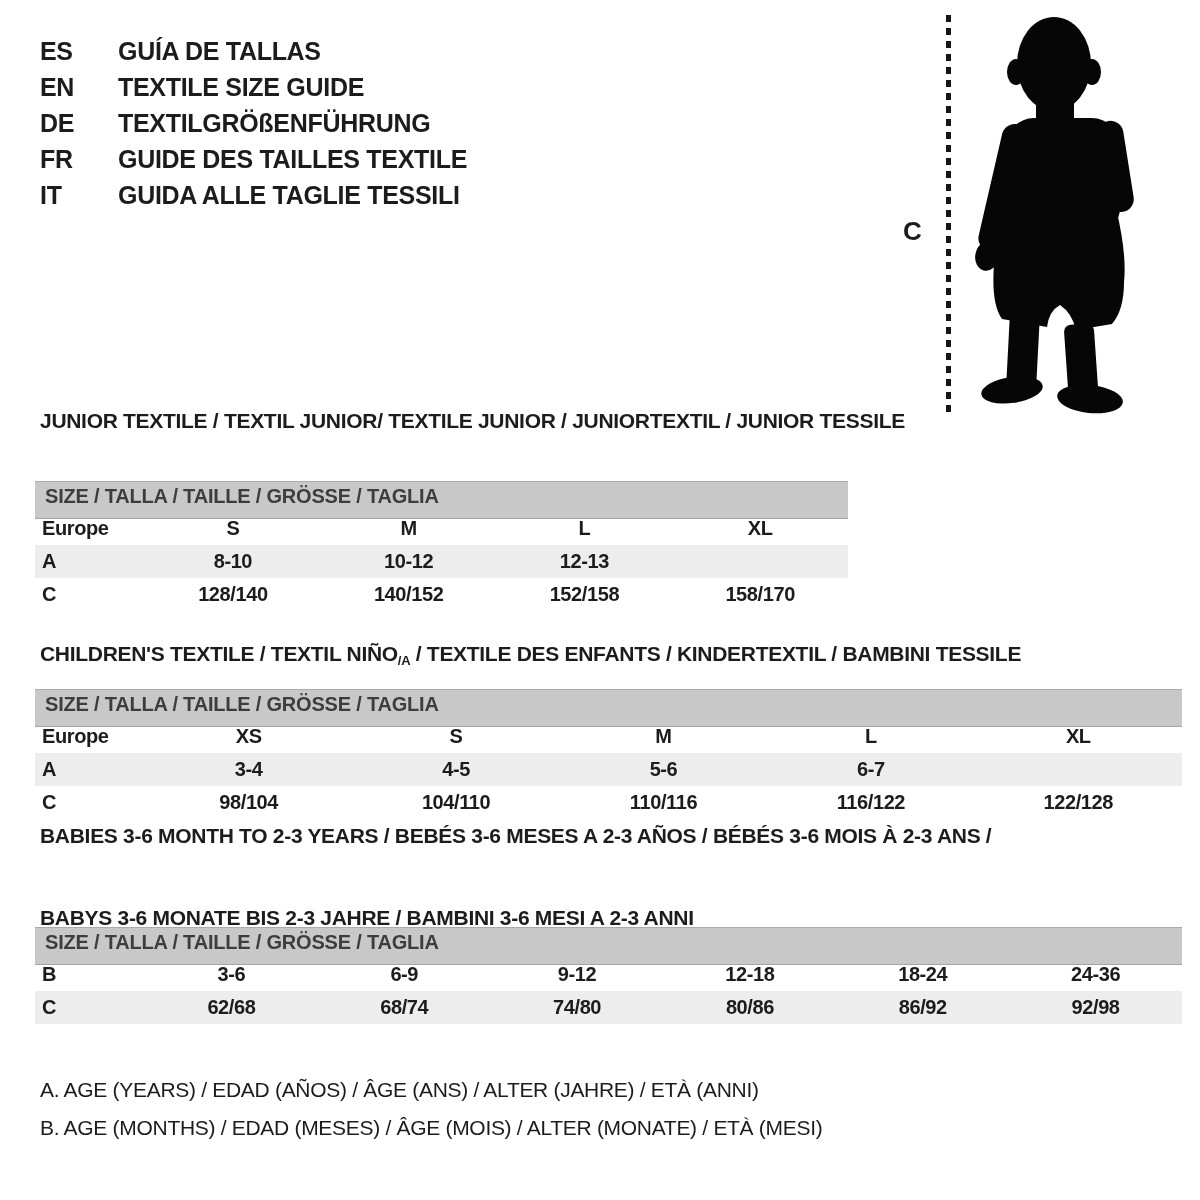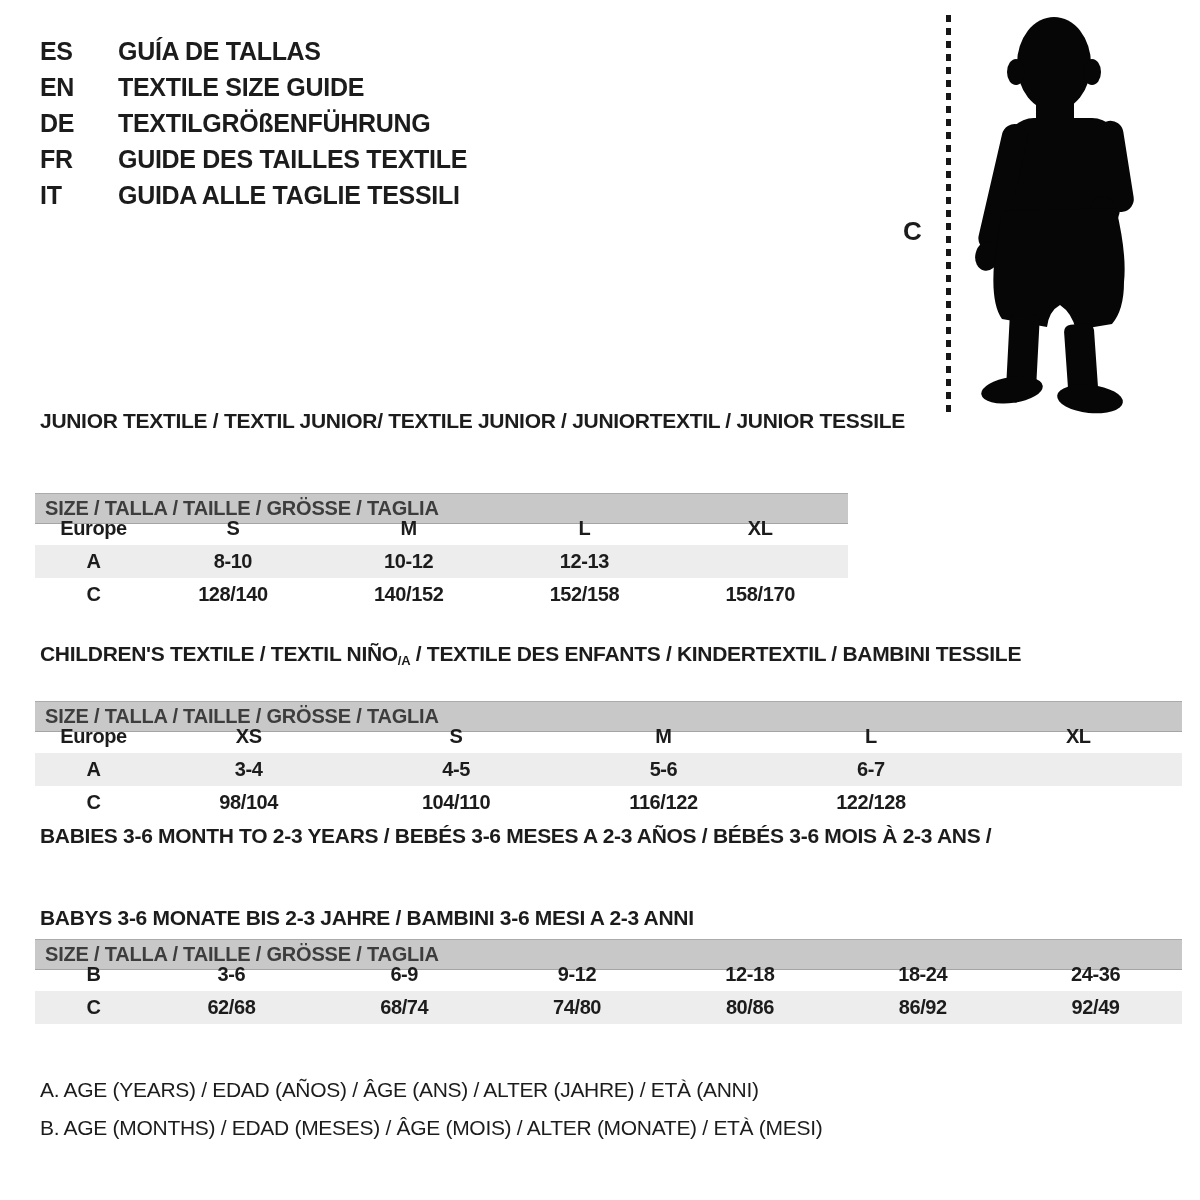--- a/index.html
+++ b/index.html
@@ -18,32 +18,32 @@
     background:repeating-linear-gradient(to bottom,#161616 0 7px,transparent 7px 13px);
   }
   .measure-label{position:absolute;left:903px;top:216px;font-size:26px;font-weight:bold;}
   .toddler-svg{position:absolute;left:963px;top:16px;width:177px;height:402px;}
   
   .sec-title{position:absolute;left:40px;font-size:21px;font-weight:bold;letter-spacing:-0.3px;white-space:nowrap;}
   .title-sub{font-size:13px;position:relative;top:4px;font-weight:bold;}
   .babies-title-line{position:absolute;left:40px;font-size:21px;font-weight:bold;letter-spacing:-0.3px;white-space:nowrap;}
   
   .size-bar{
-    position:absolute;left:35px;height:31px;line-height:29px;box-sizing:border-box;
+    position:absolute;left:35px;height:38px;line-height:29px;box-sizing:border-box;
     background:#c8c8c8;border-top:1px solid #ababab;border-bottom:1px solid #a5a5a5;
-    padding-left:10px;font-size:20px;font-weight:bold;color:#3d3d3d;letter-spacing:-0.2px;margin-top:12px;
+    padding-left:10px;font-size:20px;font-weight:bold;color:#3d3d3d;letter-spacing:-0.2px;
   }
   
   .trows{position:absolute;left:35px;}
   .trow{display:grid;height:33px;line-height:33px;font-size:20px;font-weight:bold;letter-spacing:-0.4px;}
   .trow.shade{background:#ededed;}
   .cols4{grid-template-columns:110px repeat(4,1fr);}
   .cols5{grid-template-columns:110px repeat(5,1fr);}
   .cols6{grid-template-columns:110px repeat(6,1fr);}
-  .cell-label{padding-left:7px;text-align:center;}
+  .cell-label{padding-left:7px;text-align:left;}
   .cell-val{text-align:center;}
   
   .footnotes{position:absolute;left:40px;top:1071px;}
   .footnote{height:38px;line-height:38px;font-size:21px;font-weight:normal;letter-spacing:-0.3px;white-space:nowrap;}
 </style>
 </head>
 <body>
 
 <div class="page">
 
@@ -133,20 +133,21 @@
       <span class="cell-label">A</span>
       <span class="cell-val">3-4</span>
       <span class="cell-val">4-5</span>
       <span class="cell-val">5-6</span>
       <span class="cell-val">6-7</span>
     </div>
     <div class="trow cols5">
       <span class="cell-label">C</span>
       <span class="cell-val">98/104</span>
       <span class="cell-val">104/110</span>
+      <span class="cell-val">110/116</span>
       <span class="cell-val">116/122</span>
       <span class="cell-val">122/128</span>
     </div>
   </div>
 
   <div class="babies-title-line" style="top:824px;">BABIES 3-6 MONTH TO 2-3 YEARS / BEBÉS 3-6 MESES A 2-3 AÑOS / BÉBÉS 3-6 MOIS À 2-3 ANS /</div>
   <div class="babies-title-line" style="top:883px;margin-top:23px;">BABYS 3-6 MONATE BIS 2-3 JAHRE / BAMBINI 3-6 MESI A 2-3 ANNI</div>
   <div class="size-bar" style="top:927px;width:1147px;">SIZE / TALLA / TAILLE / GRÖSSE / TAGLIA</div>
   <div class="trows" style="top:958px;width:1147px;">
     <div class="trow cols6">
@@ -158,21 +159,21 @@
       <span class="cell-val">18-24</span>
       <span class="cell-val">24-36</span>
     </div>
     <div class="trow cols6 shade">
       <span class="cell-label">C</span>
       <span class="cell-val">62/68</span>
       <span class="cell-val">68/74</span>
       <span class="cell-val">74/80</span>
       <span class="cell-val">80/86</span>
       <span class="cell-val">86/92</span>
-      <span class="cell-val">92/49</span>
+      <span class="cell-val">92/98</span>
     </div>
   </div>
 
   <div class="footnotes">
     <div class="footnote">A. AGE (YEARS) / EDAD (AÑOS) / ÂGE (ANS) / ALTER (JAHRE) / ETÀ (ANNI)</div>
     <div class="footnote">B. AGE (MONTHS) / EDAD (MESES) / ÂGE (MOIS) / ALTER (MONATE) / ETÀ (MESI)</div>
   </div>
 
 </div>
 

